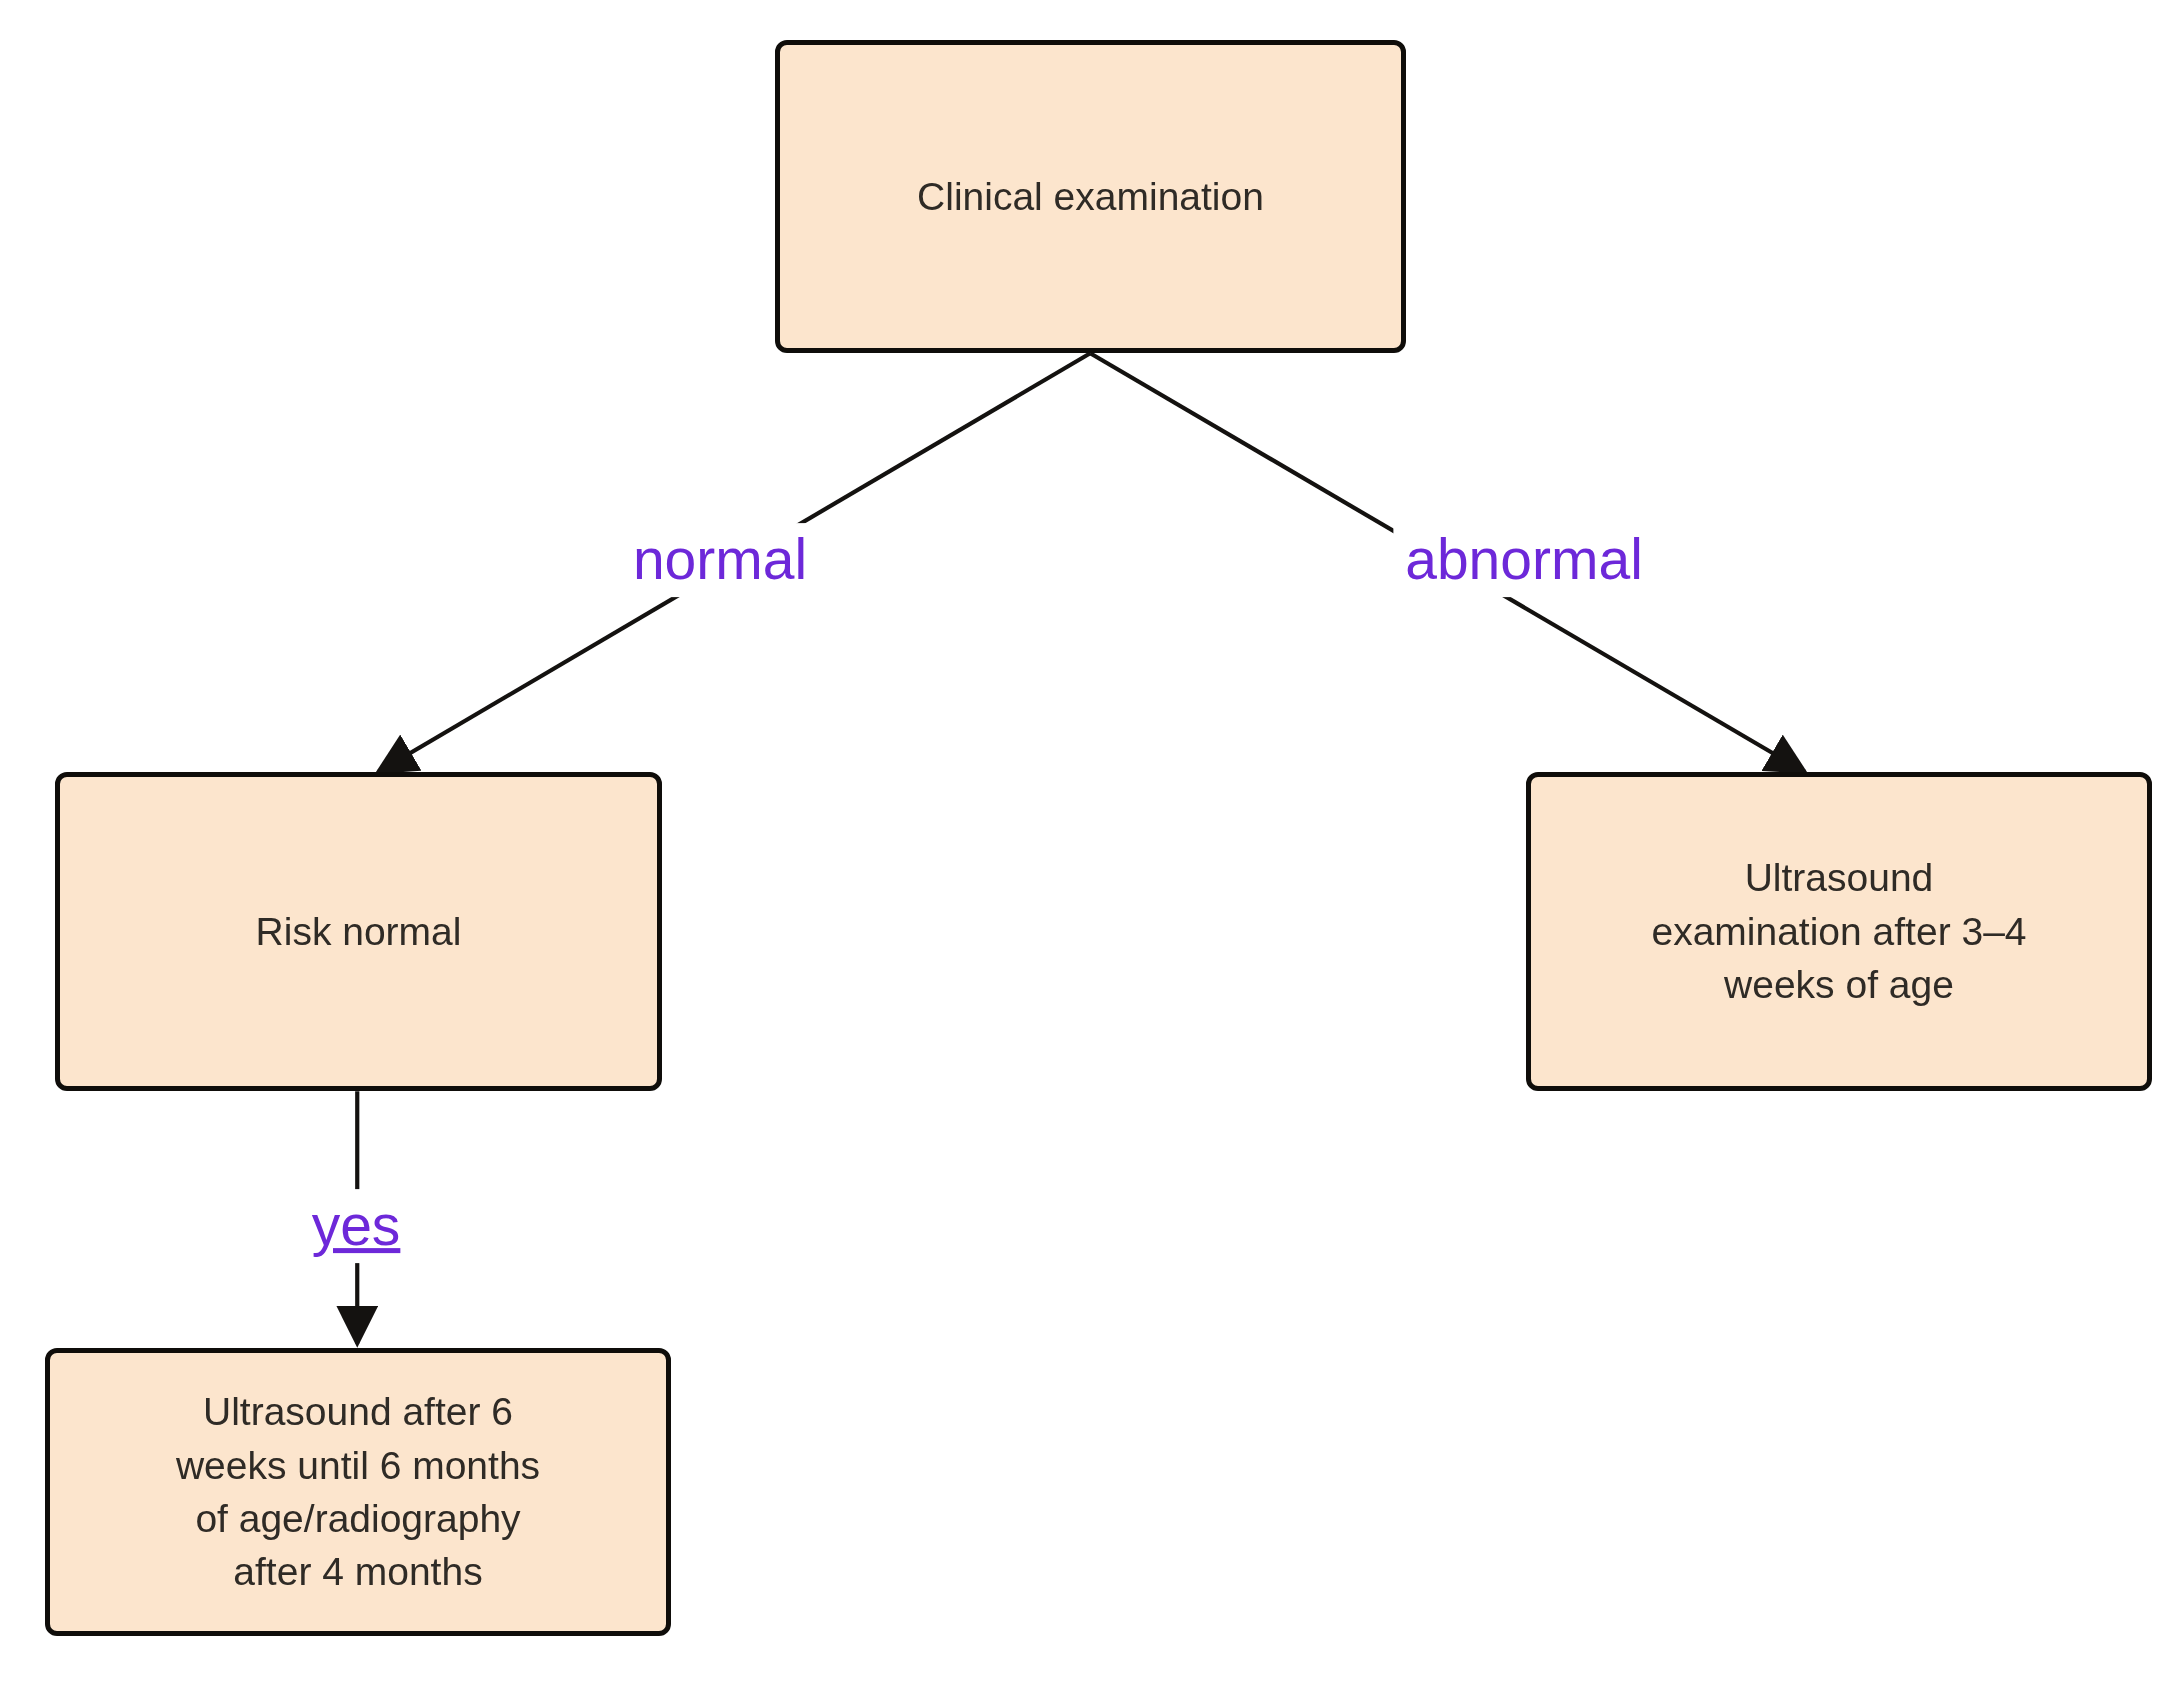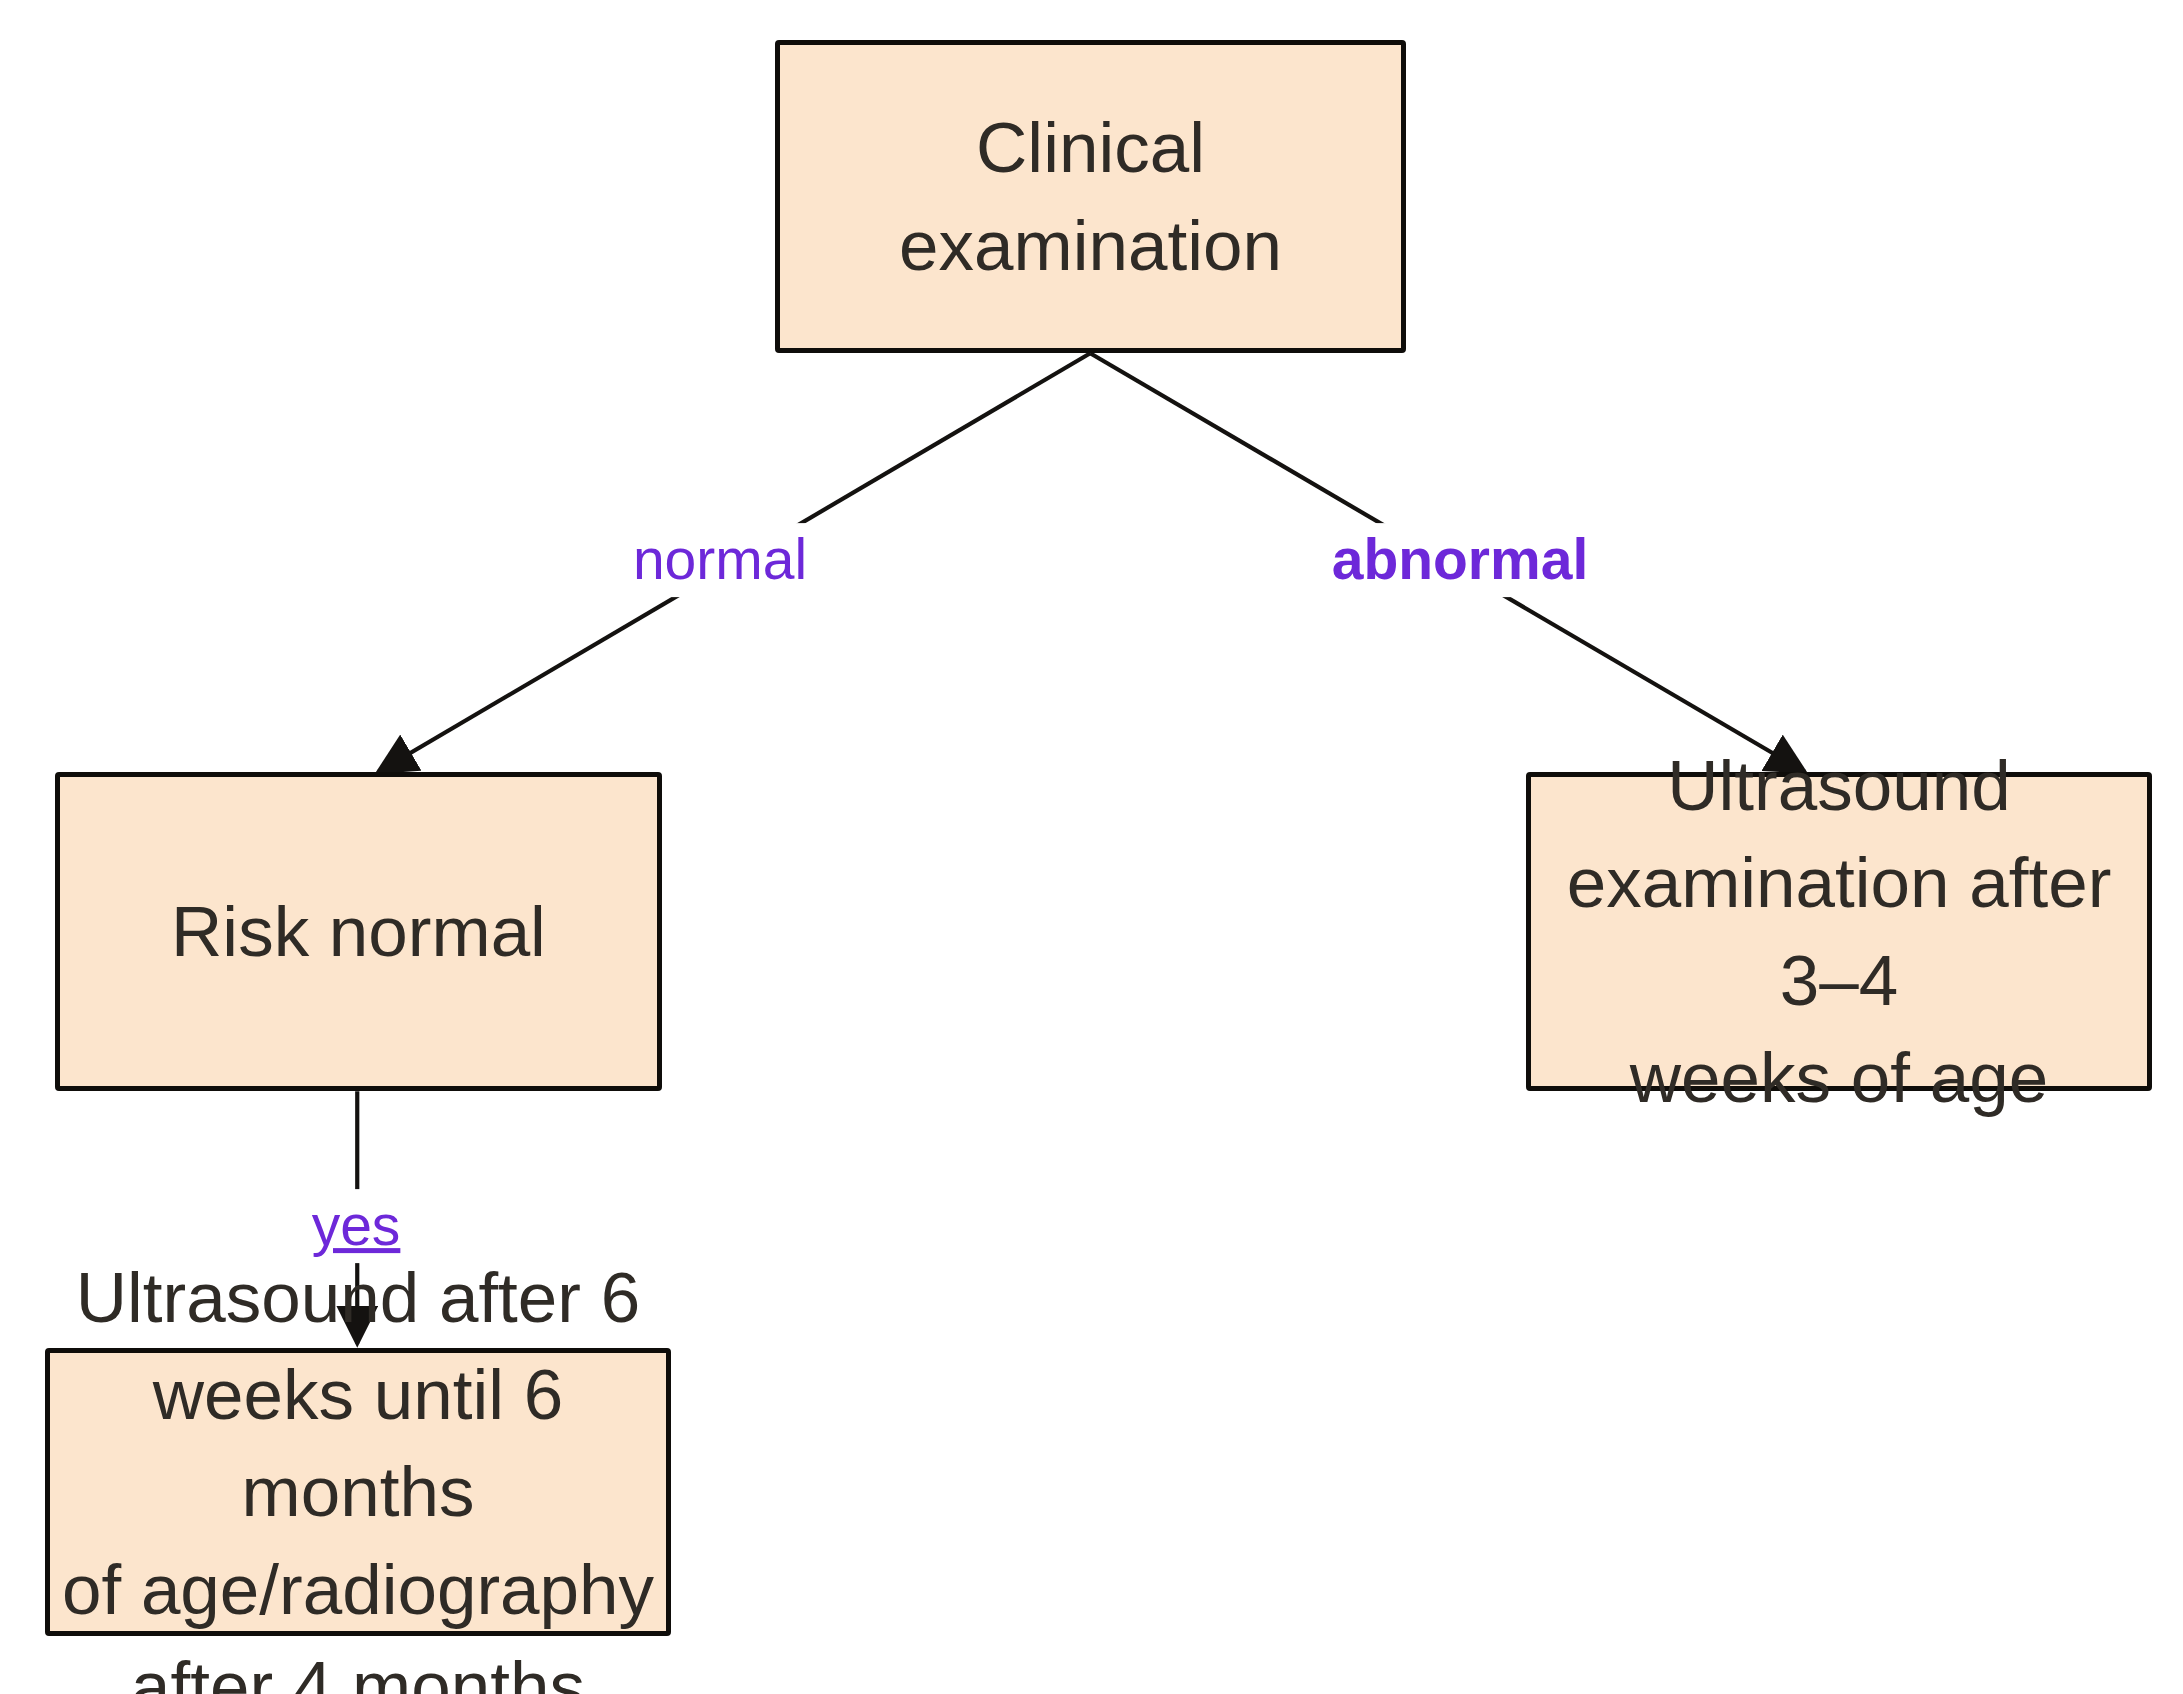--- a/index.html
+++ b/index.html
@@ -13,27 +13,27 @@
     height: 1695px;
     background: #ffffff;
     font-family: "Liberation Sans", sans-serif;
     overflow: hidden;
   }
   .node {
     position: absolute;
     box-sizing: border-box;
     background: #fce5cd;
     border: 5px solid #0f0d0a;
-    border-radius: 4px;
+    border-radius: 12px;
     display: flex;
     align-items: center;
     justify-content: center;
     text-align: center;
     color: #2f2b26;
-    font-size: 71px;
+    font-size: 39px;
     line-height: 1.37;
   }
   .node .node-label {
     white-space: pre-line;
     padding: 0 8.4px;
   }
   #node-clinical   { left: 775px;  top: 40px;   width: 631px; height: 313px; }
   #node-risk       { left: 55px;   top: 772px;  width: 607px; height: 319px; }
   #node-us34       { left: 1518px; top: 772px;  width: 626px; height: 319px; margin-left: 8px; }
   #node-us6        { left: 45px;   top: 1348px; width: 626px; height: 288px; }
@@ -42,21 +42,21 @@
     position: absolute;
     transform: translate(-50%, -50%);
     background: #ffffff;
     color: #6d28d9;
     font-size: 57px;
     line-height: 1;
     padding: 8.4px 11.8px;
     white-space: nowrap;
   }
   #edge-label-normal   { left: 720px;  top: 560px;  }
-  #edge-label-abnormal { left: 1460px; top: 560px; font-weight: bold;  }
+  #edge-label-abnormal { left: 1524px; top: 560px;  }
   #edge-label-yes      { left: 356px;  top: 1226px; text-decoration: underline; }
 
   #arrows-layer {
     position: absolute;
     left: 0; top: 0;
     width: 2183px;
     height: 1695px;
   }
   .edge-line {
     stroke: #141210;

